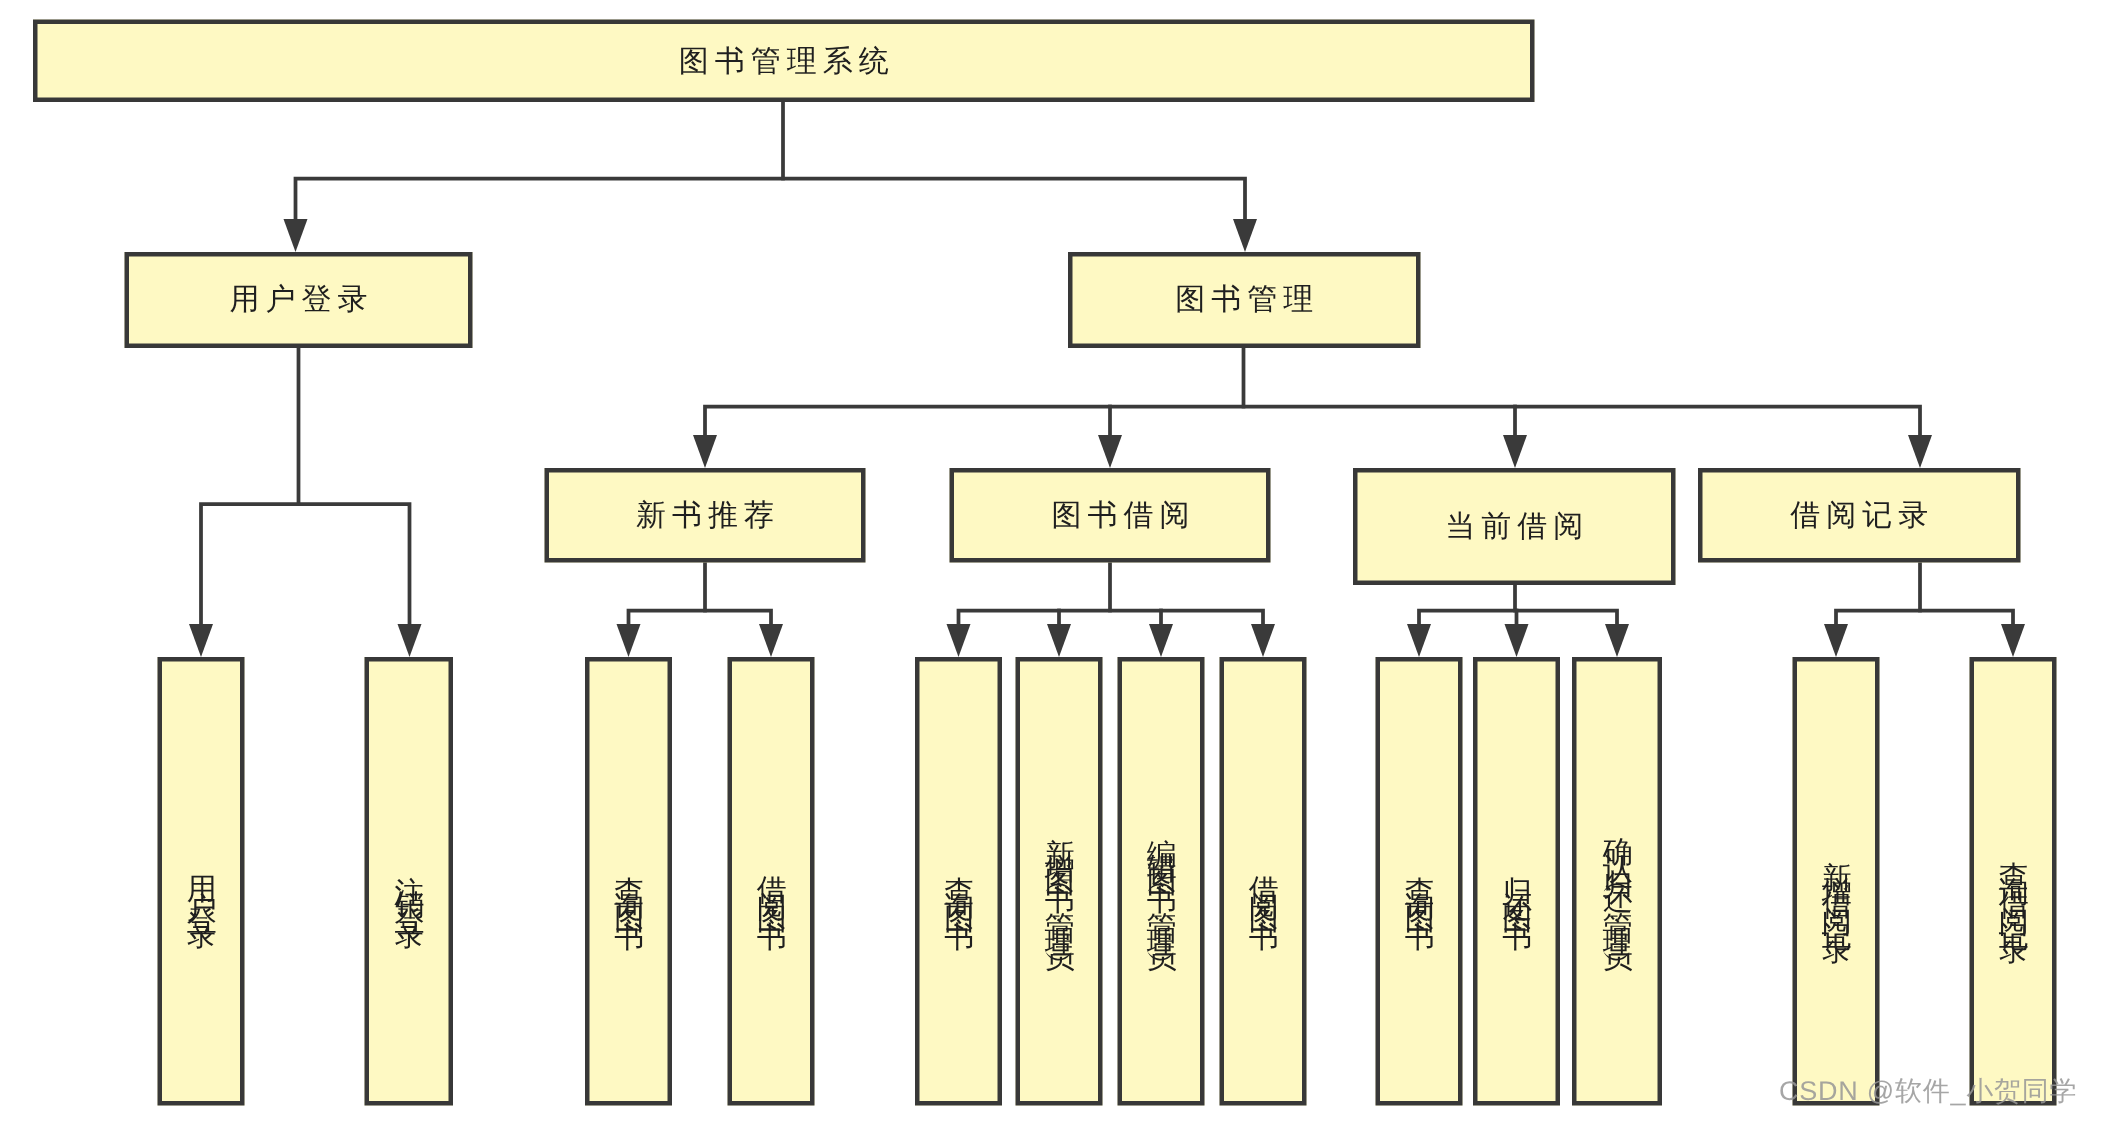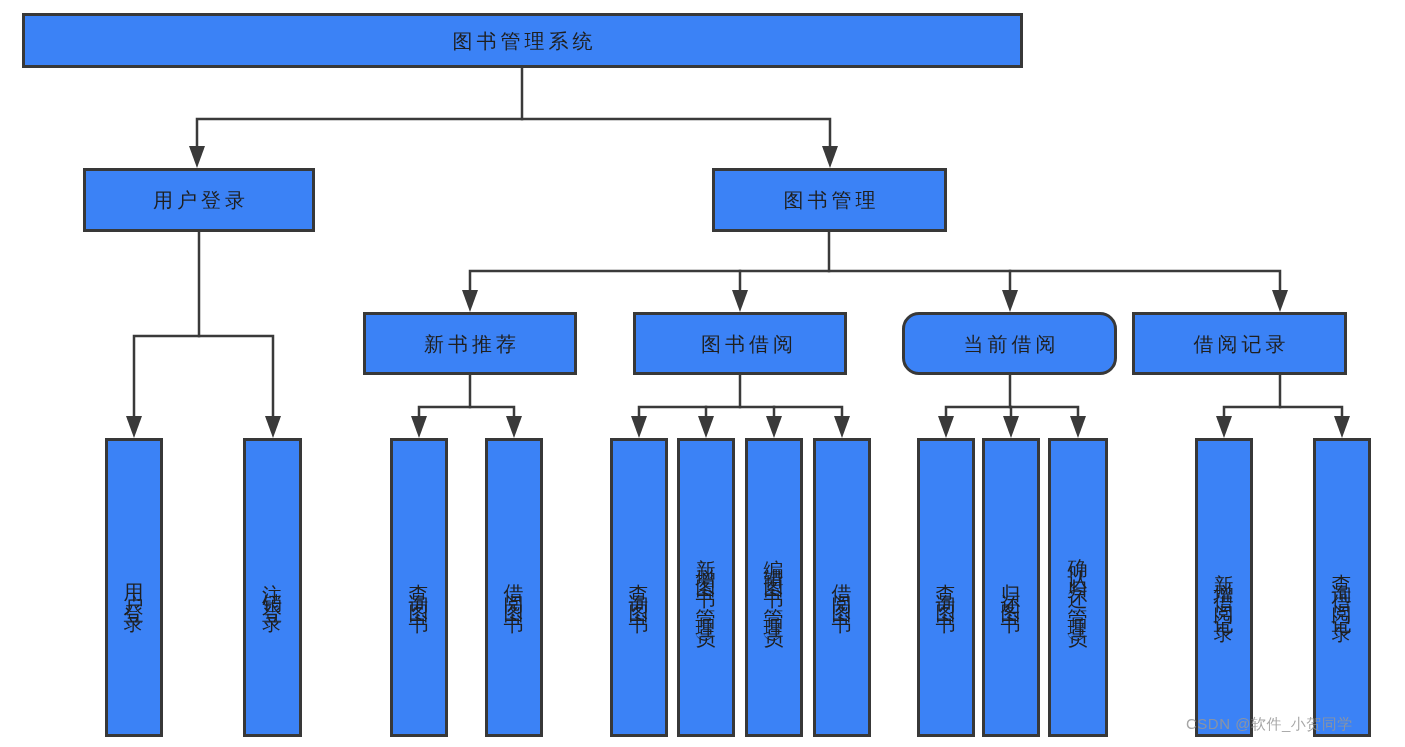--- a/index.html
+++ b/index.html
@@ -20,21 +20,21 @@
     left: 0;
     top: 0;
     width: 1405px;
     height: 747px;
     z-index: 1;
   }
   .box {
     position: absolute;
     box-sizing: border-box;
     border: 3px solid #383838;
-    background: #3b82f6;
+    background: #fef9c3;
     display: flex;
     align-items: center;
     justify-content: center;
     z-index: 2;
   }
   .box.h span {
     font-size: 20px;
     color: #1f1f1f;
     letter-spacing: 4px;
     text-indent: 4px;
@@ -48,21 +48,21 @@
     color: #1f1f1f;
     letter-spacing: 10px;
     line-height: 1;
     white-space: nowrap;
   }
   #watermark {
     position: absolute;
     left: 1186px;
     top: 715px;
     z-index: 3;
-    font-size: 15px;
+    font-size: 18px;
     letter-spacing: 0.5px;
     color: rgba(150,150,150,0.85);
     white-space: nowrap;
   }
 </style>
 </head>
 <body>
 
 <div id="stage">
 
@@ -128,21 +128,21 @@
   <div class="box h" style="left:712px; top:168px; width:235px; height:64px;">
     <span>图书管理</span>
   </div>
 
   <div class="box h" style="left:363px; top:312px; width:214px; height:63px;">
     <span>新书推荐</span>
   </div>
   <div class="box h" style="left:633px; top:312px; width:214px; height:63px;padding-left:14px;">
     <span>图书借阅</span>
   </div>
-  <div class="box h" style="left:902px; top:312px; width:215px; height:63px;border-radius:17px;">
+  <div class="box h" style="left:902px; top:312px; width:215px; height:78px;">
     <span>当前借阅</span>
   </div>
   <div class="box h" style="left:1132px; top:312px; width:215px; height:63px;">
     <span>借阅记录</span>
   </div>
 
   <div class="box v" style="left:105px; top:438px; width:58px; height:299px;">
     <span>用户登录</span>
   </div>
   <div class="box v" style="left:243px; top:438px; width:59px; height:299px;">

